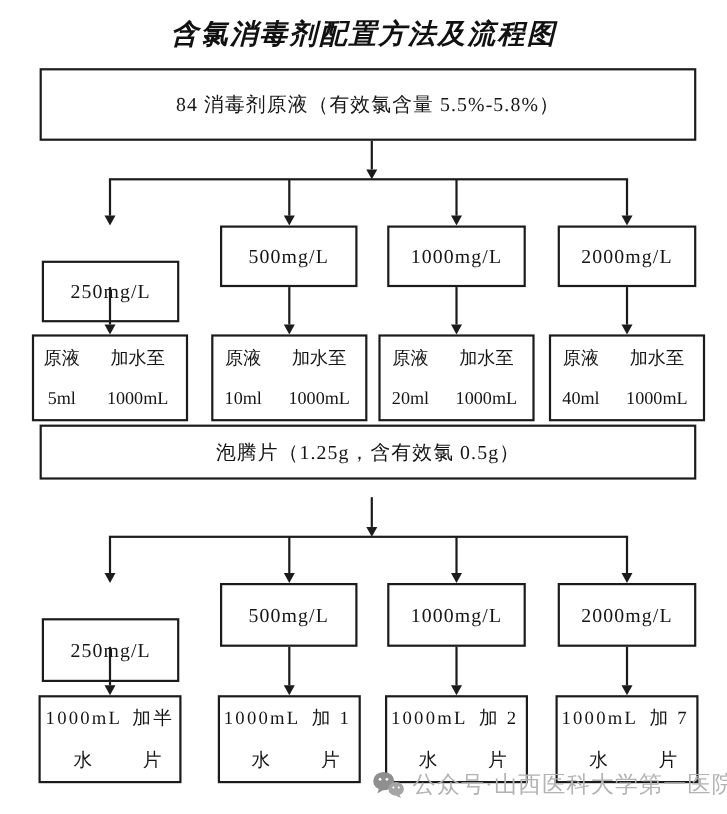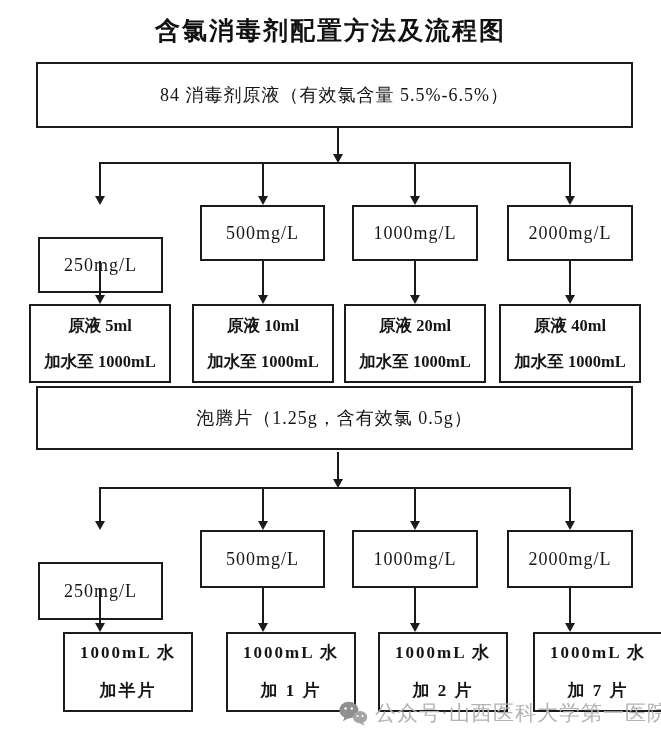--- a/index.html
+++ b/index.html
@@ -12,49 +12,49 @@
   body{
     width:661px;height:740px;overflow:hidden;
     font-family:"Liberation Serif","DejaVu Serif",serif;
     color:#151515;
   }
   .canvas{position:relative;width:661px;height:740px;background:var(--bg);}
 
   .title{
     position:absolute;left:0;top:14px;width:661px;
     text-align:center;font-size:25px;font-weight:bold;
-    letter-spacing:2px;color:#111;
+    letter-spacing:2px;color:#111;font-style:italic;
   }
 
   .box{
     position:absolute;border:2px solid var(--line);background:#fff;
     display:flex;align-items:center;justify-content:center;
     text-align:center;line-height:1.25;
   }
   .wide{left:36px;width:597px;font-size:18px;letter-spacing:1px;}
   .src{top:62px;height:66px;}
-  .tab{top:386px;height:64px;}
+  .tab{top:386px;height:50px;}
 
   .conc{top:205px;height:56px;font-size:18px;letter-spacing:1px;}
   .conc3{top:530px;height:58px;font-size:18px;letter-spacing:1px;}
   .b1{left:38px;width:125px;margin-top:32px;}
   .b2{left:200px;width:125px;}
   .b3{left:352px;width:126px;}
   .b4{left:507px;width:126px;}
 
-  .two{flex-direction:column;justify-content:center;font-weight:bold;}
+  .two{justify-content:center;}
   .two .l{display:block;}
   .rec{top:304px;height:79px;font-size:16.5px;}
   .rec .l{line-height:36px;}
   .rec.r1{left:29px;width:142px;}
   .rec.r2{left:192px;width:142px;}
   .rec.r3{left:344px;width:142px;}
   .rec.r4{left:499px;width:142px;}
 
-  .rec2{top:632px;height:80px;font-size:17px;margin-left:28px;}
+  .rec2{top:632px;height:80px;font-size:17px;}
   .rec2 .l{line-height:38px;letter-spacing:2px;}
   .rec2.r1{left:35px;width:130px;}
   .rec2.r2{left:198px;width:130px;}
   .rec2.r3{left:350px;width:130px;}
   .rec2.r4{left:505px;width:130px;}
 
   .vline{position:absolute;width:2px;background:var(--line);}
   .hline{position:absolute;height:2px;background:var(--line);}
   .arr{
     position:absolute;width:0;height:0;
@@ -74,21 +74,21 @@
   }
   .wm-icon{flex:0 0 auto;display:block;}
 </style>
 </head>
 <body>
 
 <div class="canvas">
 
   <div class="title">含氯消毒剂配置方法及流程图</div>
 
-  <div class="box wide src">84 消毒剂原液（有效氯含量 5.5%-6.5%）</div>
+  <div class="box wide src">84 消毒剂原液（有效氯含量 5.5%-5.8%）</div>
 
   <div class="vline cm" style="top:128px;height:26px;"></div>
   <div class="arr am" style="top:154px;"></div>
   <div class="hline" style="left:99px;top:162px;width:472px;"></div>
   <div class="vline c1" style="top:163px;height:33px;"></div>
   <div class="vline c2" style="top:163px;height:33px;"></div>
   <div class="vline c3" style="top:163px;height:33px;"></div>
   <div class="vline c4" style="top:163px;height:33px;"></div>
   <div class="arr a1" style="top:196px;"></div>
   <div class="arr a2" style="top:196px;"></div>

